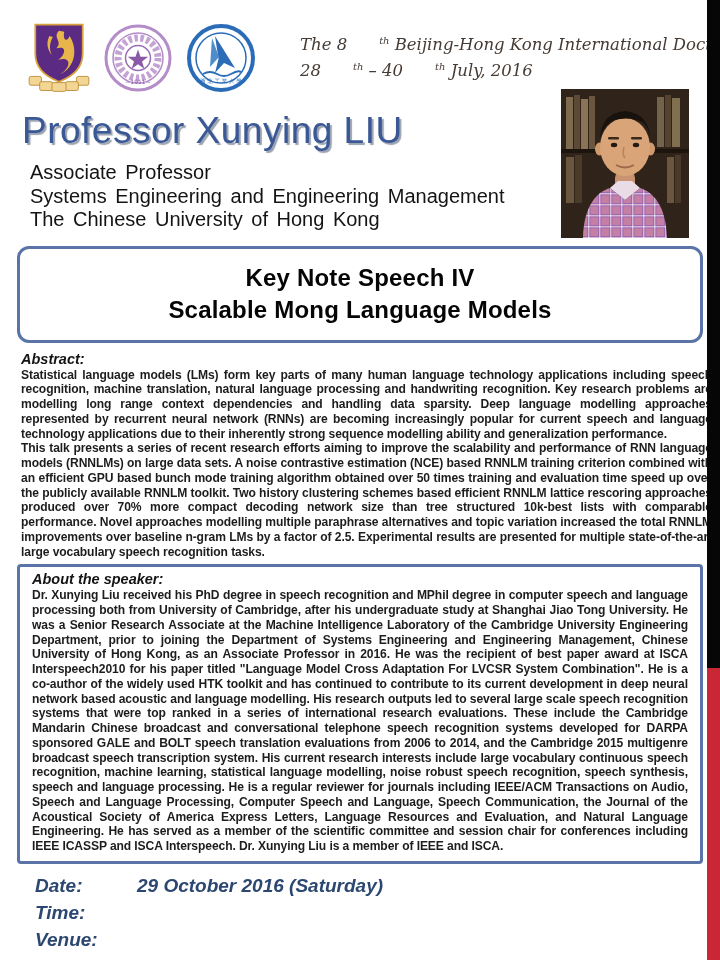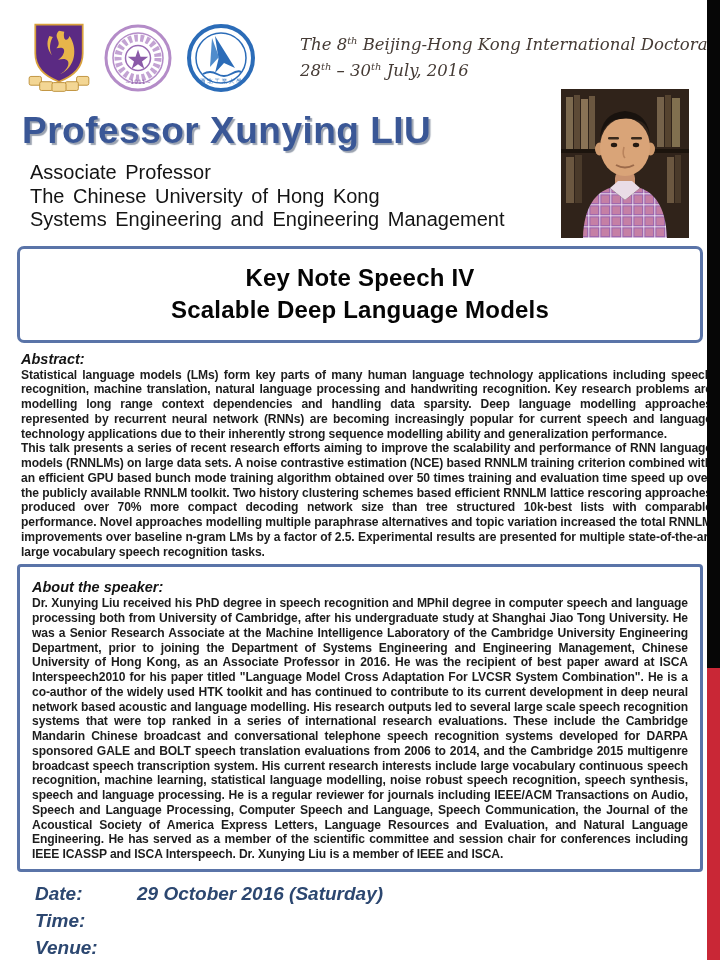--- a/index.html
+++ b/index.html
@@ -12,43 +12,43 @@
   .stripe-red   { position:absolute; right:0; top:668px; width:13px; height:292px; background:#c92736; }
 
   .header { display:flex; padding:22px 30px 0 28px; }
   .logos { display:flex; gap:13px; align-items:center; }
   .logo { display:block; }
   .forum {
     margin-left:44px; margin-top:10px;
     font-family:"DejaVu Serif", serif; font-style:italic;
     color:#453b35; font-size:16.5px; line-height:1.6; white-space:nowrap;
   }
-  .forum sup { font-size:0.6em; }
+  .forum sup { font-size:0.6em;padding-left:32px; }
 
   .title {
-    margin:16px 0 0 22px; color:#3a5796; font-size:37px; font-weight:bold;
+    margin:16px 0 0 22px; color:#3a5796; font-size:37px; font-weight:normal;
     letter-spacing:0.5px; text-shadow:2px 2px 1px #9aa2b0;
   }
   .affil { margin:9px 0 10px 30px; font-size:20px; color:#141414; line-height:1.18; word-spacing:3px; }
 
   .photo { position:absolute; left:561px; top:89px; width:128px; height:149px; }
 
   .keynote {
-    margin:14px 17px 0 17px; border:3px solid #5a74a8; border-radius:7px;
+    margin:14px 17px 0 17px; border:3px solid #5a74a8; border-radius:12px;
     text-align:center; padding:13px 72px 14px;
   }
   .keynote .kline { font-size:24px; font-weight:bold; color:#050505; line-height:1.33; letter-spacing:0.2px; }
 
   .sec-head { font-style:italic; font-weight:bold; font-size:14.5px; color:#141414; margin-bottom:1px; }
   .body-text { font-size:12.1px; line-height:1.22; text-align:justify; color:#1d1d1d; letter-spacing:-0.1px;font-weight:bold; }
 
   .abstract { margin:8px 8px 0 21px; }
   .speaker-box {
     margin:5px 17px 0 17px; border:3px solid #5a74a8; border-radius:4px;
-    padding:12px 12px 7px;
+    padding:4px 12px 7px;
   }
 
   .details { margin:9px 0 0 35px; color:#2c4770; font-weight:bold; font-size:19px; line-height:1.42; }
   .details .row { display:flex;font-style:italic; }
   .details .dlabel { width:102px; flex:none; }
   .welcome { text-align:center; color:#e31e25; font-weight:bold; font-size:18.5px; margin-top:5px; letter-spacing:0.4px; }
 </style>
 </head>
 <body>
 
@@ -86,30 +86,30 @@
         <circle cx="35" cy="35" r="32" fill="#ffffff" stroke="#2b6cb8" stroke-width="4"></circle>
         <circle cx="35" cy="35" r="25" fill="#ffffff" stroke="#2b6cb8" stroke-width="1.5"></circle>
         <path d="M29 13 L49 45 L38 40 L29 50 L32.5 36 Z" fill="#2b6cb8"></path>
         <path d="M26 15 L33 34 L24 44 Z" fill="#4f8ccc"></path>
         <path d="M17 51 Q24 47 31 51 T45 51 T55 49" stroke="#2b6cb8" fill="none" stroke-width="2"></path>
         <text x="35" y="60" font-size="5.5" fill="#2b6cb8" text-anchor="middle" font-family="'DejaVu Sans', sans-serif">西 北 工 業 大 學</text>
       </svg>
     </div>
     <div class="forum">
       <div><span>The 8</span><sup>th</sup><span> Beijing-Hong Kong International Doctoral Forum</span></div>
-      <div><span>28</span><sup>th</sup><span> – 30</span><sup>th</sup><span> July, 2016</span></div>
+      <div><span>28</span><sup>th</sup><span> – 40</span><sup>th</sup><span> July, 2016</span></div>
     </div>
   </div>
 
   <h1 class="title">Professor Xunying LIU</h1>
 
   <div class="affil">
     <div>Associate Professor</div>
+    <div>Systems Engineering  and  Engineering  Management</div>
     <div>The Chinese University  of Hong  Kong</div>
-    <div>Systems Engineering  and  Engineering  Management</div>
   </div>
 
   <svg class="photo" viewBox="0 0 128 149">
     <defs>
       <pattern id="plaid" width="11" height="11" patternUnits="userSpaceOnUse">
         <rect width="11" height="11" fill="#c57fa5"></rect>
         <rect x="0" y="4" width="11" height="3.5" fill="#9a64ae" opacity="0.85"></rect>
         <rect x="4" y="0" width="3.5" height="11" fill="#9a64ae" opacity="0.85"></rect>
         <rect x="5.3" y="0" width="1" height="11" fill="#ffffff" opacity="0.75"></rect>
         <rect x="0" y="5.3" width="11" height="1" fill="#ffffff" opacity="0.75"></rect>
@@ -141,21 +141,21 @@
     <rect x="47" y="48" width="11" height="2.6" rx="1.3" fill="#3a2a1c"></rect>
     <rect x="70" y="48" width="11" height="2.6" rx="1.3" fill="#3a2a1c"></rect>
     <ellipse cx="53" cy="56" rx="3.2" ry="2.2" fill="#241a12"></ellipse>
     <ellipse cx="75" cy="56" rx="3.2" ry="2.2" fill="#241a12"></ellipse>
     <path d="M63 58 Q61 66 64 69" stroke="#b9835c" stroke-width="1.6" fill="none"></path>
     <path d="M55 76 Q64 81 73 76" stroke="#9c6a4a" stroke-width="2" fill="none"></path>
   </svg>
 
   <div class="keynote">
     <div class="kline">Key Note Speech IV</div>
-    <div class="kline">Scalable Deep Language Models</div>
+    <div class="kline">Scalable Mong Language Models</div>
   </div>
 
   <section class="abstract">
     <div class="sec-head">Abstract:</div>
     <p class="body-text">Statistical language models (LMs) form key parts of many human language technology applications including speech recognition, machine translation, natural language processing and handwriting recognition. Key research problems are modelling long range context dependencies and handling data sparsity. Deep language modelling approaches represented by recurrent neural network (RNNs) are becoming increasingly popular for current speech and language technology applications due to their inherently strong sequence modelling ability and generalization performance.</p>
     <p class="body-text">This talk presents a series of recent research efforts aiming to improve the scalability and performance of RNN language models (RNNLMs) on large data sets.  A noise contrastive estimation (NCE) based RNNLM training criterion combined with an efficient GPU based bunch mode training algorithm obtained over 50 times training and evaluation time speed up over the publicly available RNNLM toolkit. Two history clustering schemes based efficient RNNLM lattice rescoring approaches produced over 70% more compact decoding network size than tree structured 10k-best lists with comparable performance. Novel approaches modelling multiple paraphrase alternatives and topic variation increased the total RNNLM improvements over baseline n-gram LMs by a factor of 2.5. Experimental results are presented for multiple state-of-the-art large vocabulary speech recognition tasks.</p>
   </section>
 
   <section class="speaker-box">
     <div class="sec-head">About the speaker:</div>

